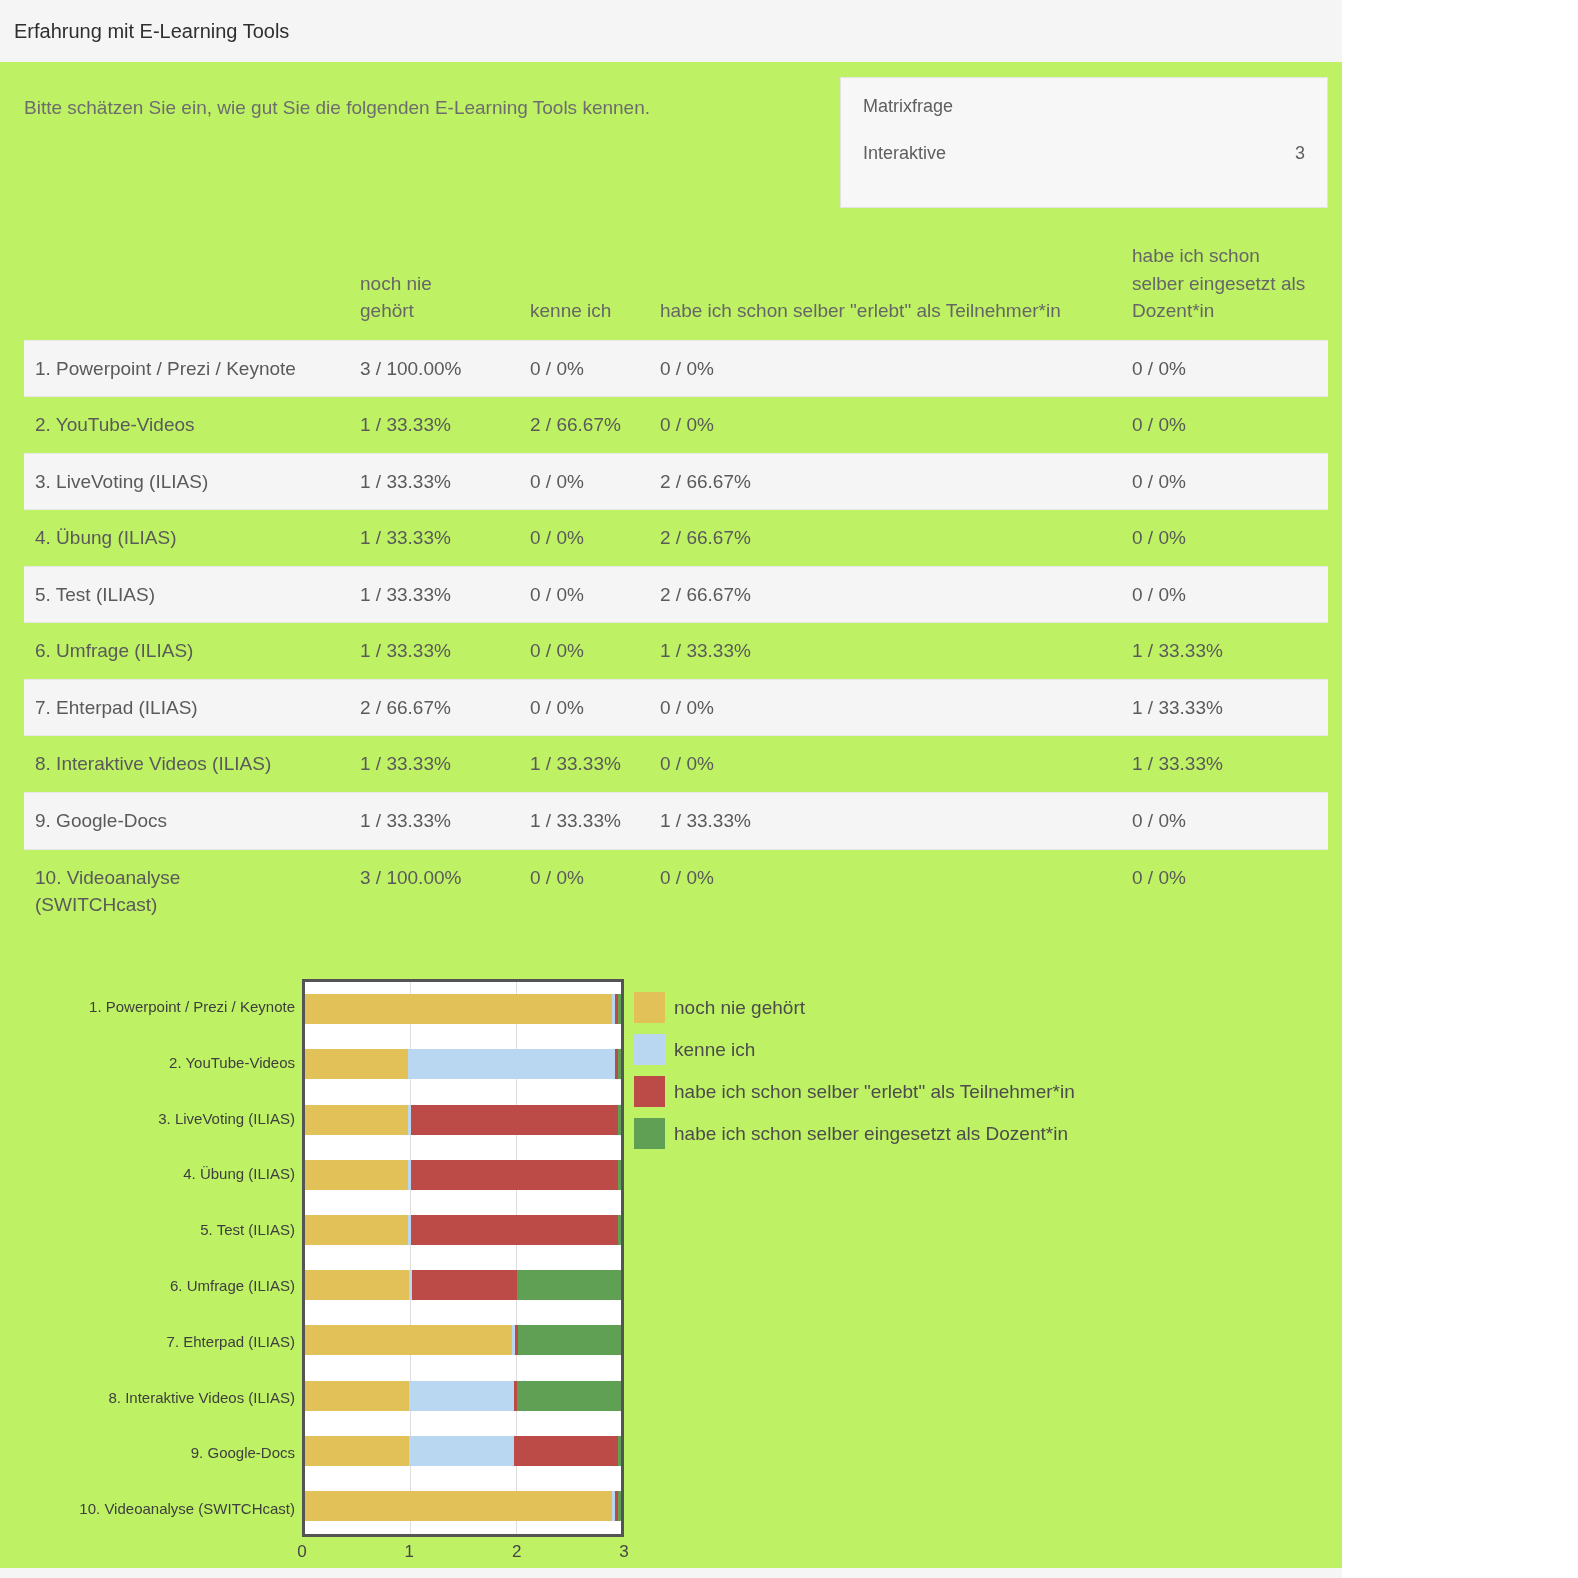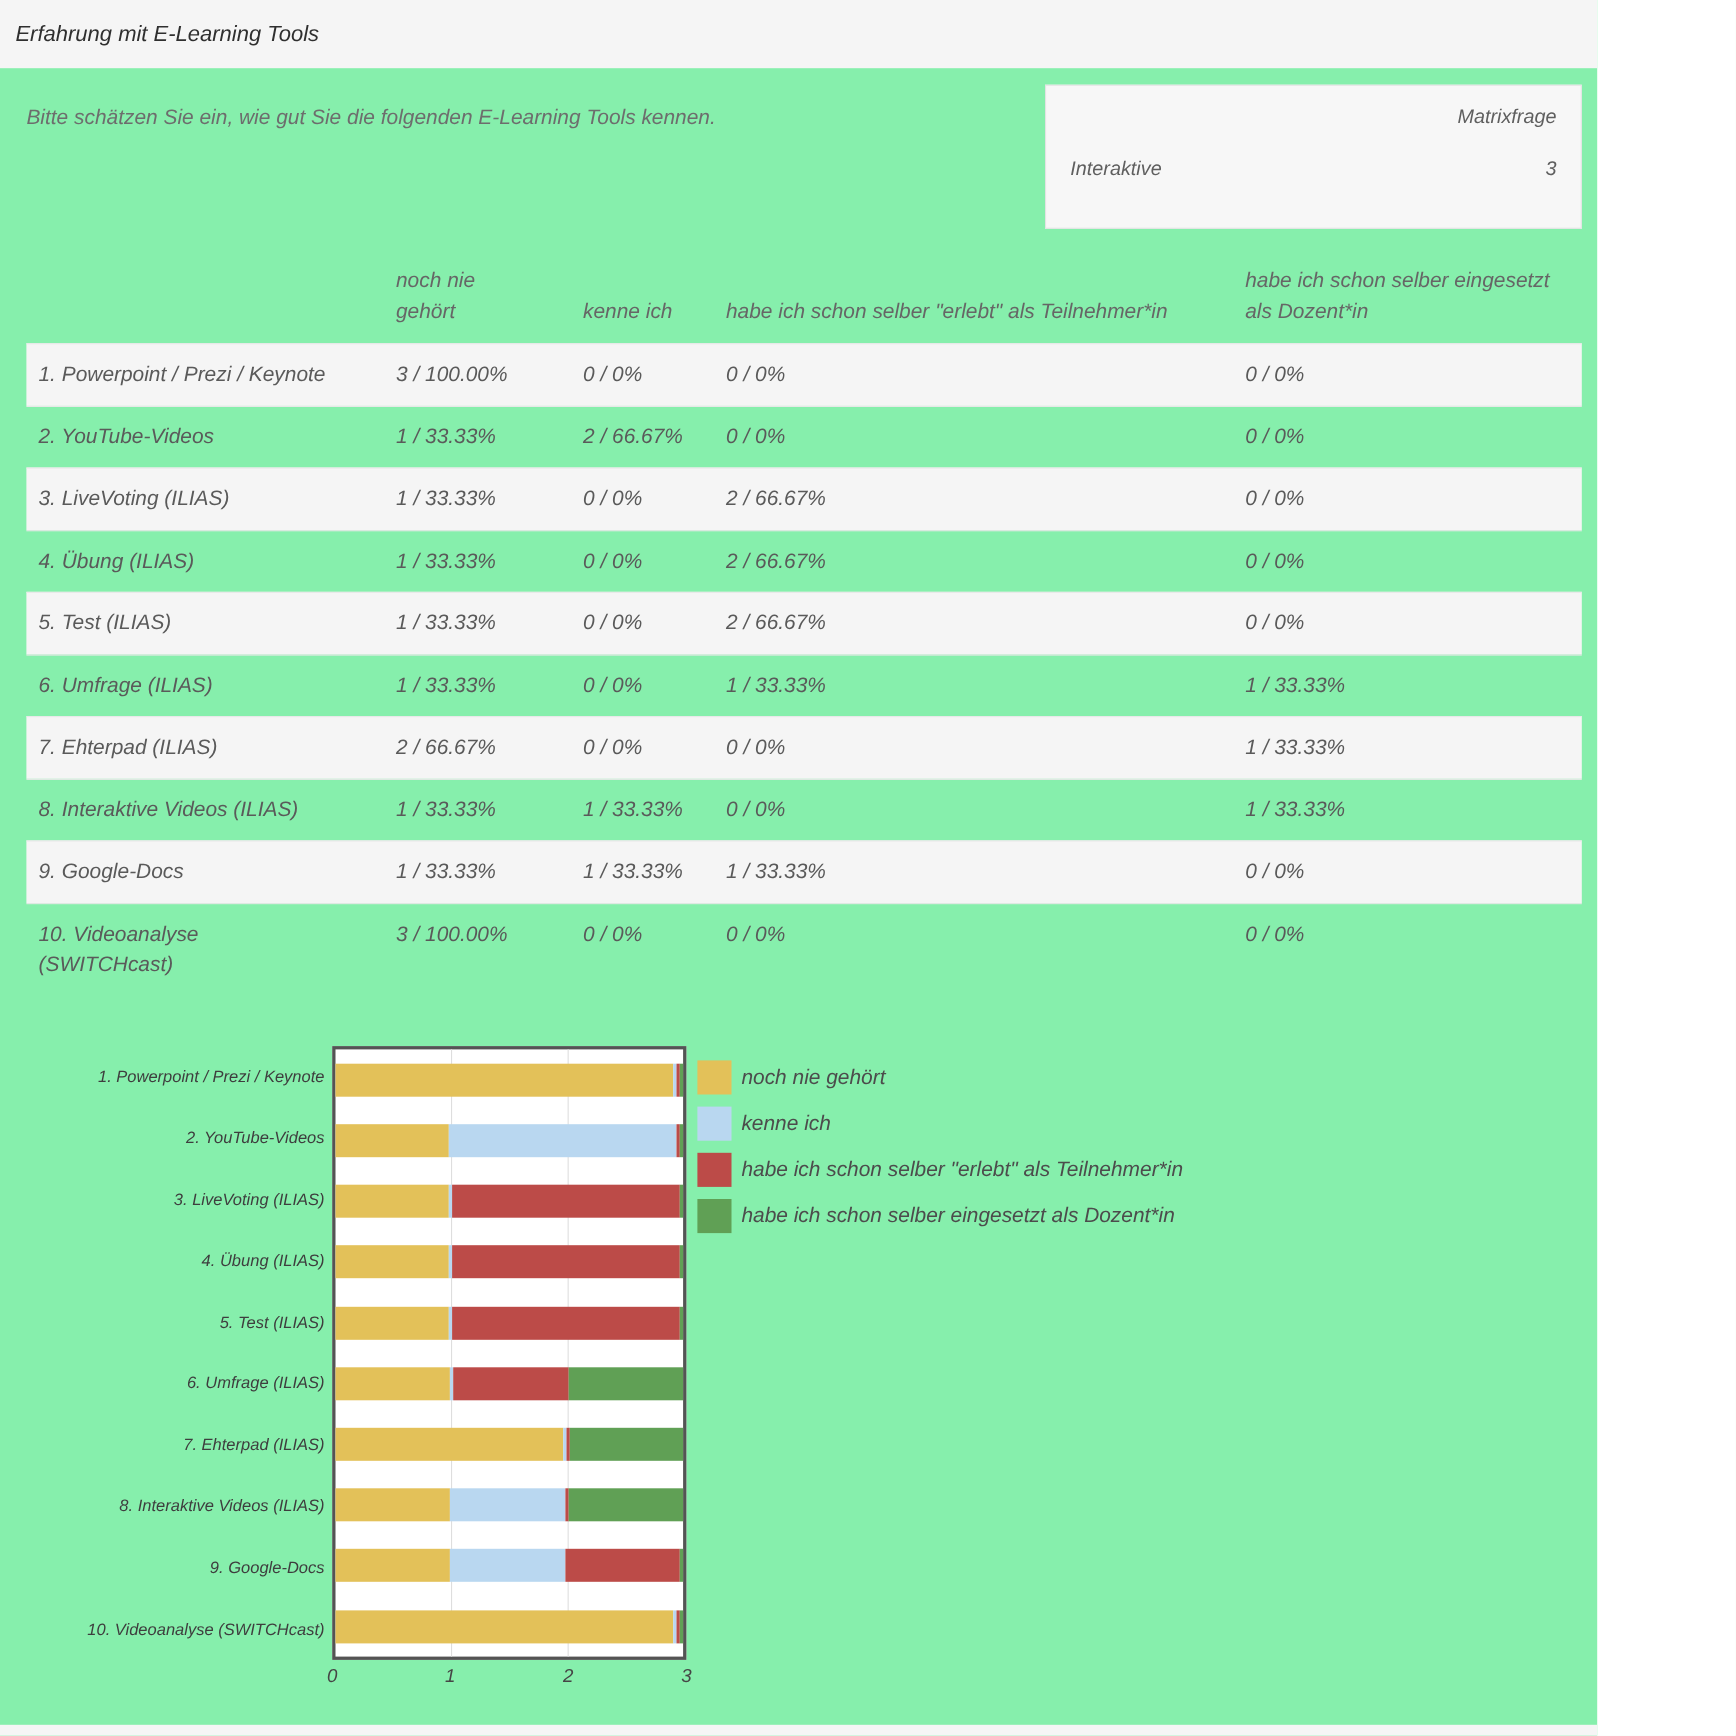--- a/index.html
+++ b/index.html
@@ -2,21 +2,21 @@
 <html lang="de"><head>
 <meta charset="utf-8">
 <style>
   * { box-sizing: border-box; margin: 0; padding: 0; }
   html,body { background:#ffffff; }
   body {
     font-family: "Liberation Sans", "DejaVu Sans", sans-serif;
     color:#5a5a5a;
     width:1578px;
   }
-  .page { position:relative; width:1452px; height:1578px; overflow:hidden; background:#86efac;font-style:italic; }
+  .page { position:relative; width:1342px; height:1578px; overflow:hidden; background:#bef264; }
 
   
   .title-bar {
     background:#f5f5f5;
     height:62px;
     display:flex; align-items:center;
     padding:0 14px;
   }
   .title-bar .title { font-size:20px; color:#2f2f2f; }
 
@@ -25,21 +25,21 @@
   
   .intro-row { display:flex; margin-top:15px; align-items:flex-start; }
   .question { flex:1; font-size:19px; color:#6d6d6d; padding-top:20px; padding-right:40px; }
   .meta-panel {
     width:488px; min-height:131px;
     background:#f7f7f7;
     border:1px solid #e3e3e3;
     padding:18px 22px 20px 22px;
     font-size:18px; color:#5f5f5f;
   }
-  .meta-title { margin-bottom:24px;text-align:right; }
+  .meta-title { margin-bottom:24px; }
   .meta-line { display:flex; justify-content:space-between; line-height:1.35; }
 
   
   .results-table { margin-top:24px; }
   .t-row {
     display:grid;
     grid-template-columns:325px 170px 130px 472px 1fr;
     border-top:1px solid #e8e8e8;
   }
   .t-row.t-header { border-top:none; align-items:end; }

